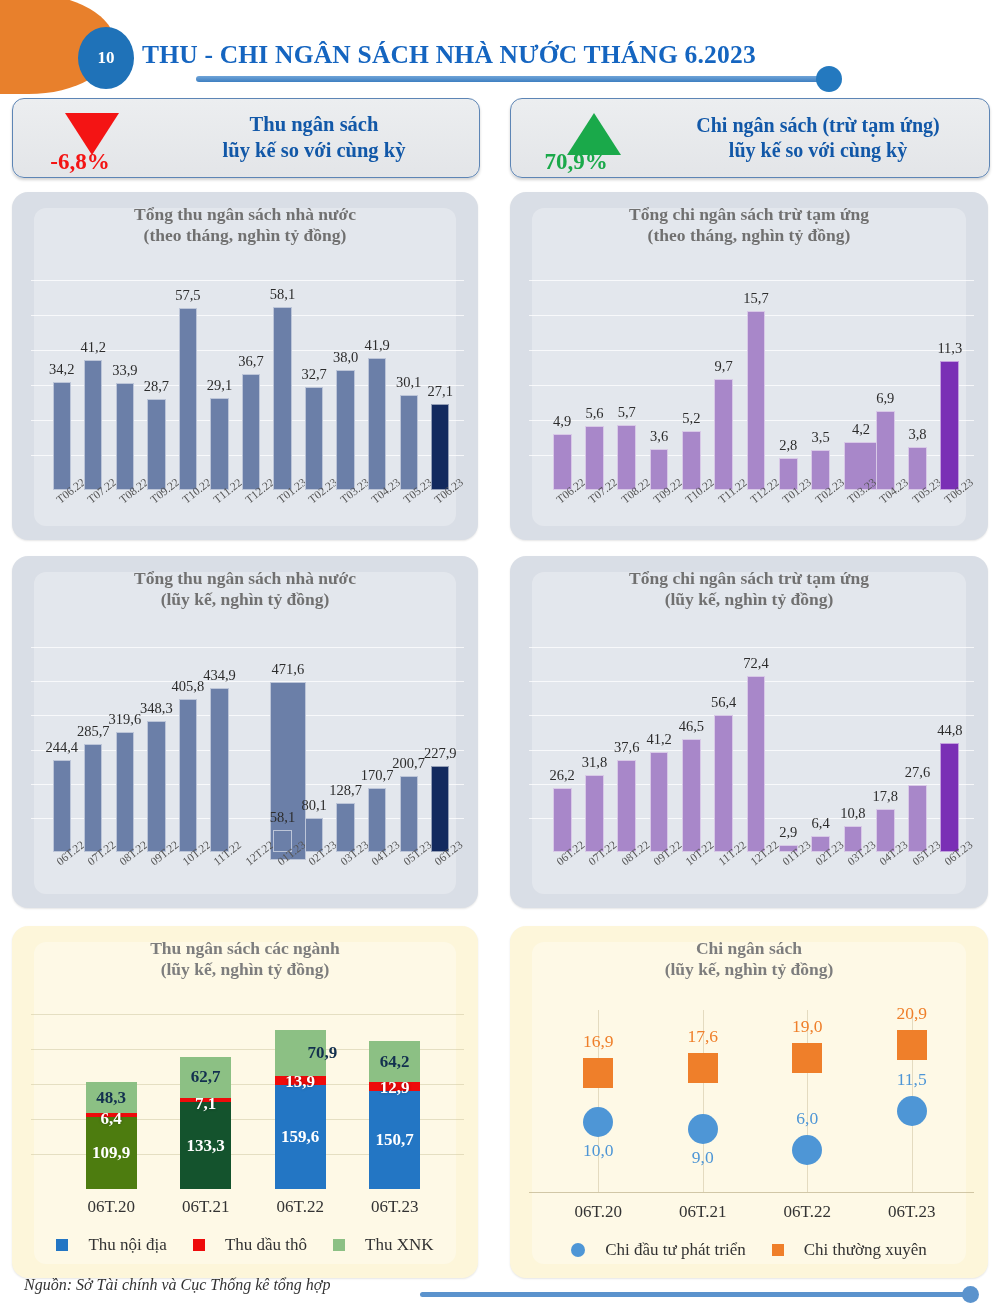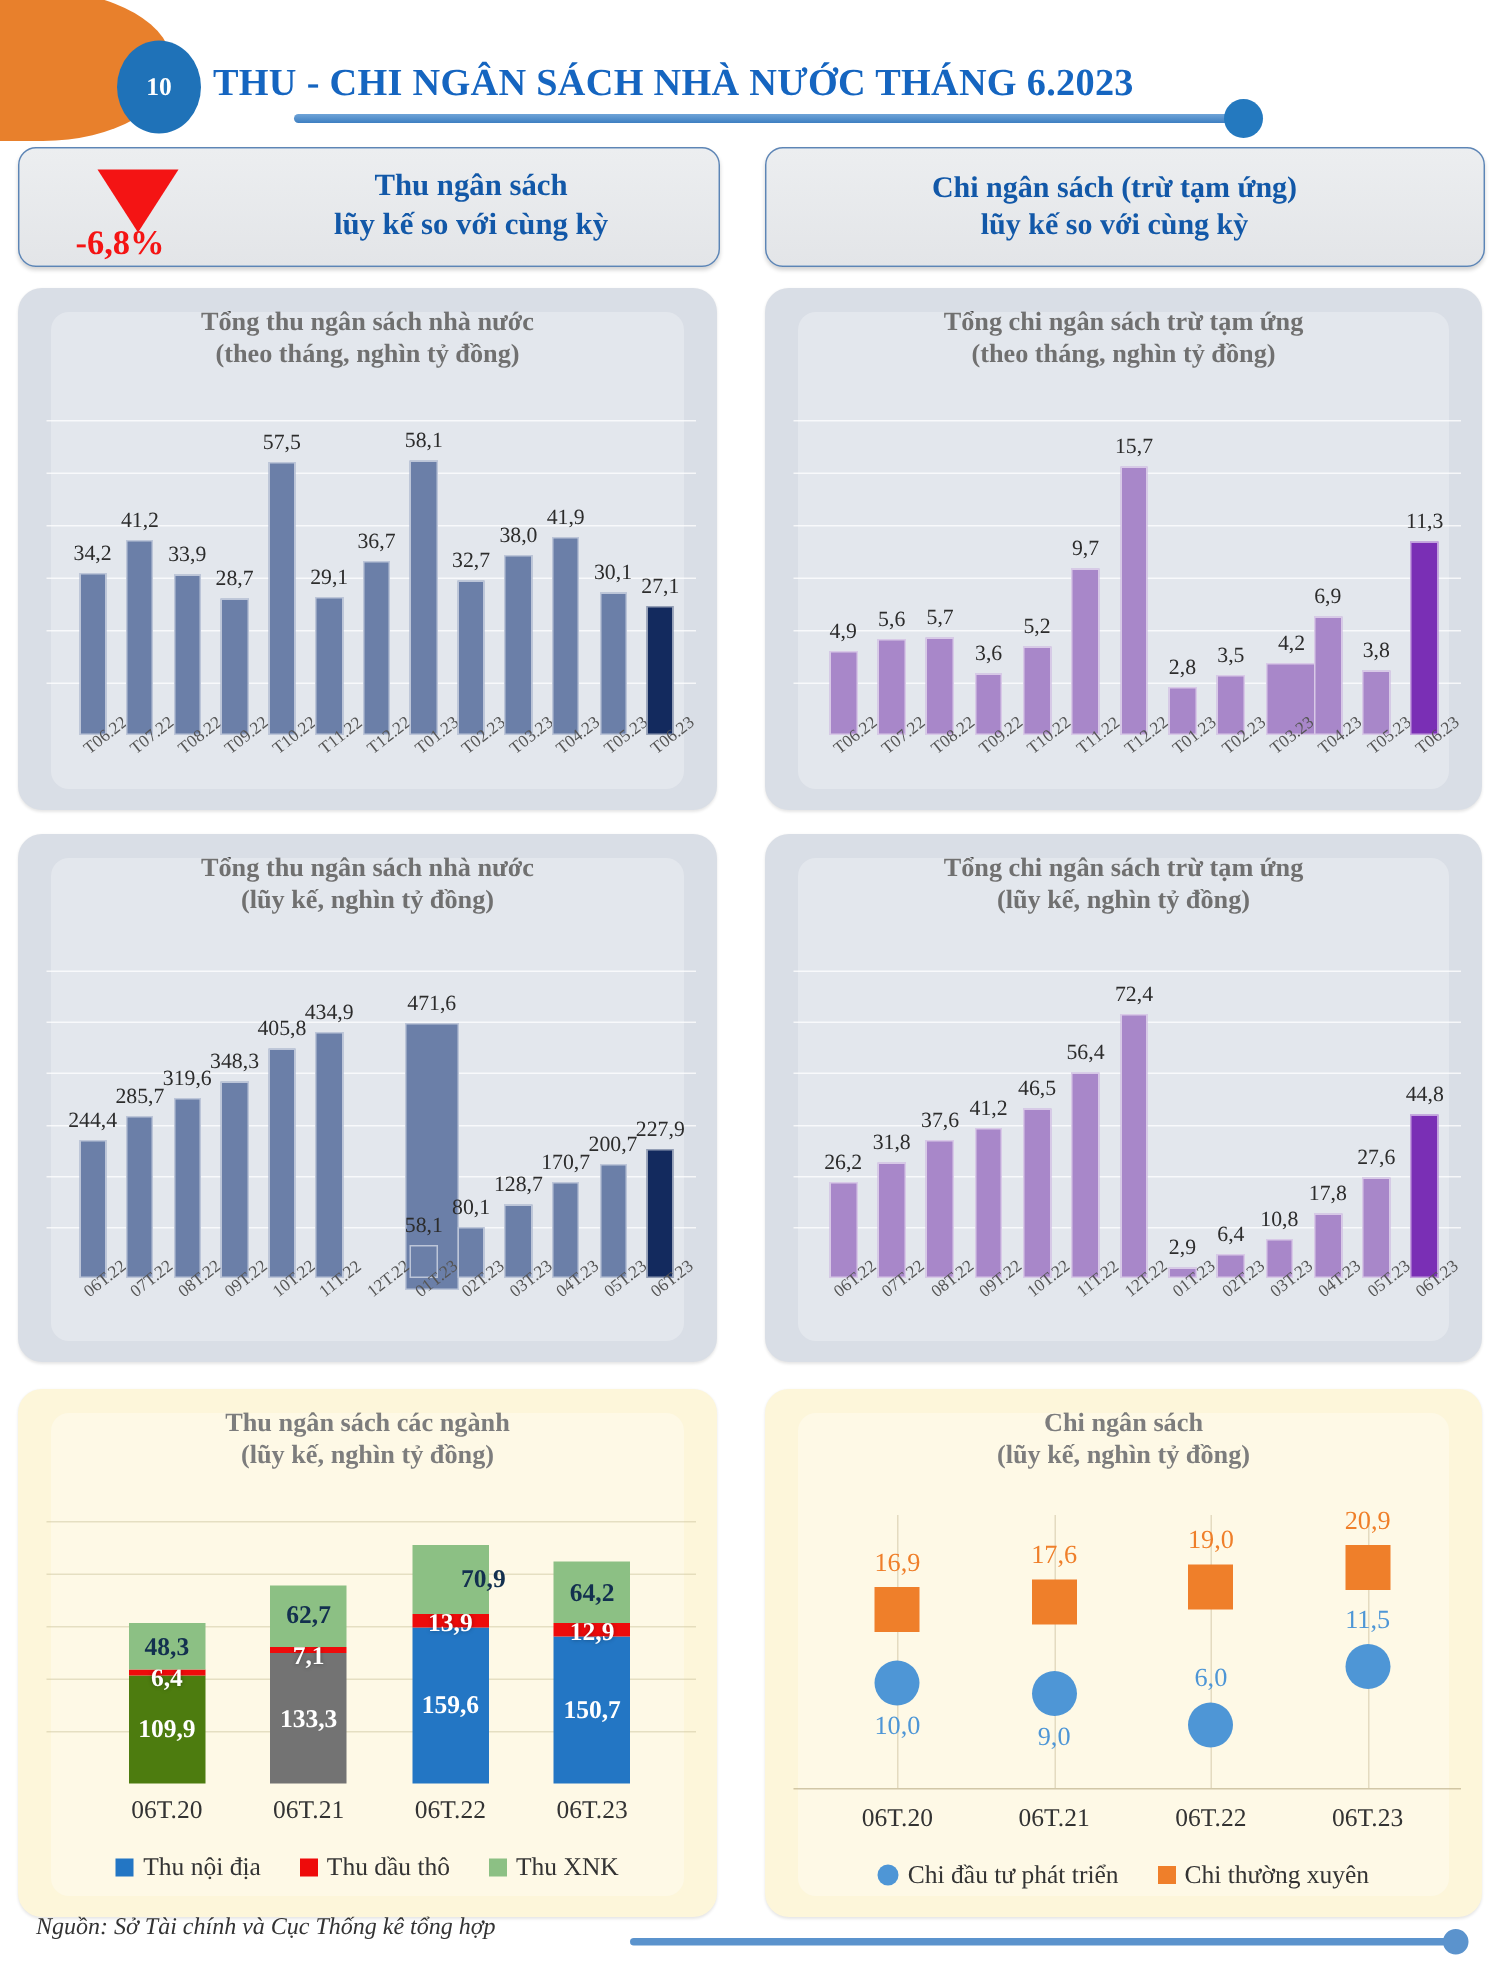--- a/index.html
+++ b/index.html
@@ -105,21 +105,21 @@
     text-align:center;
   }
   
   .seg{position:absolute;left:0;right:0;display:flex;align-items:center;justify-content:center;}
   .seg span{font-size:17px;font-weight:bold;}
   .legend{
     position:absolute;left:0;right:0;display:flex;
     align-items:center;justify-content:center;gap:26px;
     font-size:17px;color:#333;
   }
-  .legend .li{display:flex;align-items:center;gap:6px;}
+  .legend .li{display:flex;align-items:center;gap:20px;}
   .swatch{width:12px;height:12px;display:inline-block;}
   .swatch.round{border-radius:50%;width:14px;height:14px;}
   
   .vline{position:absolute;width:1px;background:rgba(205,195,160,.55);}
   .sq{position:absolute;}
   .circ{position:absolute;border-radius:50%;}
   .mval{position:absolute;width:80px;margin-left:-40px;text-align:center;font-size:17.5px;white-space:nowrap;}
   
   .source{
     position:absolute;left:24px;top:1276px;
@@ -150,20 +150,24 @@
     <div class="kpi-arrow-wrap">
       <div class="tri-down"></div>
       <div class="kpi-pct down">-6,8%</div>
     </div>
     <div class="kpi-text">
       <div>Thu ngân sách</div>
       <div>lũy kế so với cùng kỳ</div>
     </div>
   </div>
   <div class="kpi right">
+    <div class="kpi-arrow-wrap">
+      <div class="tri-up"></div>
+      <div class="kpi-pct up">70,9%</div>
+    </div>
     <div class="kpi-text">
       <div>Chi ngân sách (trừ tạm ứng)</div>
       <div>lũy kế so với cùng kỳ</div>
     </div>
   </div>
 </div>
 
 <div class="card blue" id="card0" style="left:12px;top:192px;width:466px;height:348px;">
   <div class="inner"></div>
   <div class="chart-title">
@@ -506,21 +510,21 @@
         </div>
         <div class="seg" style="bottom: 66.7679%; height: 3.88821%; background: rgb(238, 11, 11);">
           <span style="color: rgb(255, 255, 255); position: absolute; top: -4px; text-shadow: rgba(0, 0, 0, 0.35) 0px 0px 3px;">6,4</span>
         </div>
         <div class="seg" style="bottom: 70.6561%; height: 29.3439%; background: rgb(140, 192, 132);">
           <span style="color: rgb(19, 48, 79);">48,3</span>
         </div>
       </div>
       <div class="xlab-flat" style="left: 49.25px; width: 100px; top: 193px;">06T.20</div>
       <div class="bar-col" style="left: 168.235px; width: 51.03px; bottom: 89px; height: 132.259px;">
-        <div class="seg" style="bottom: 0%; height: 65.6327%; background: #737373;">
+        <div class="seg" style="bottom: 0%; height: 65.6327%; background: #14532d;">
           <span style="color: rgb(255, 255, 255);">133,3</span>
         </div>
         <div class="seg" style="bottom: 65.6327%; height: 3.49581%; background: rgb(238, 11, 11);">
           <span style="color: rgb(255, 255, 255); position: absolute; top: -4px; text-shadow: rgba(0, 0, 0, 0.35) 0px 0px 3px;">7,1</span>
         </div>
         <div class="seg" style="bottom: 69.1285%; height: 30.8715%; background: rgb(140, 192, 132); justify-content: center;">
           <span style="color: rgb(19, 48, 79);">62,7</span>
         </div>
       </div>
       <div class="xlab-flat" style="left: 143.75px; width: 100px; top: 193px;">06T.21</div>

